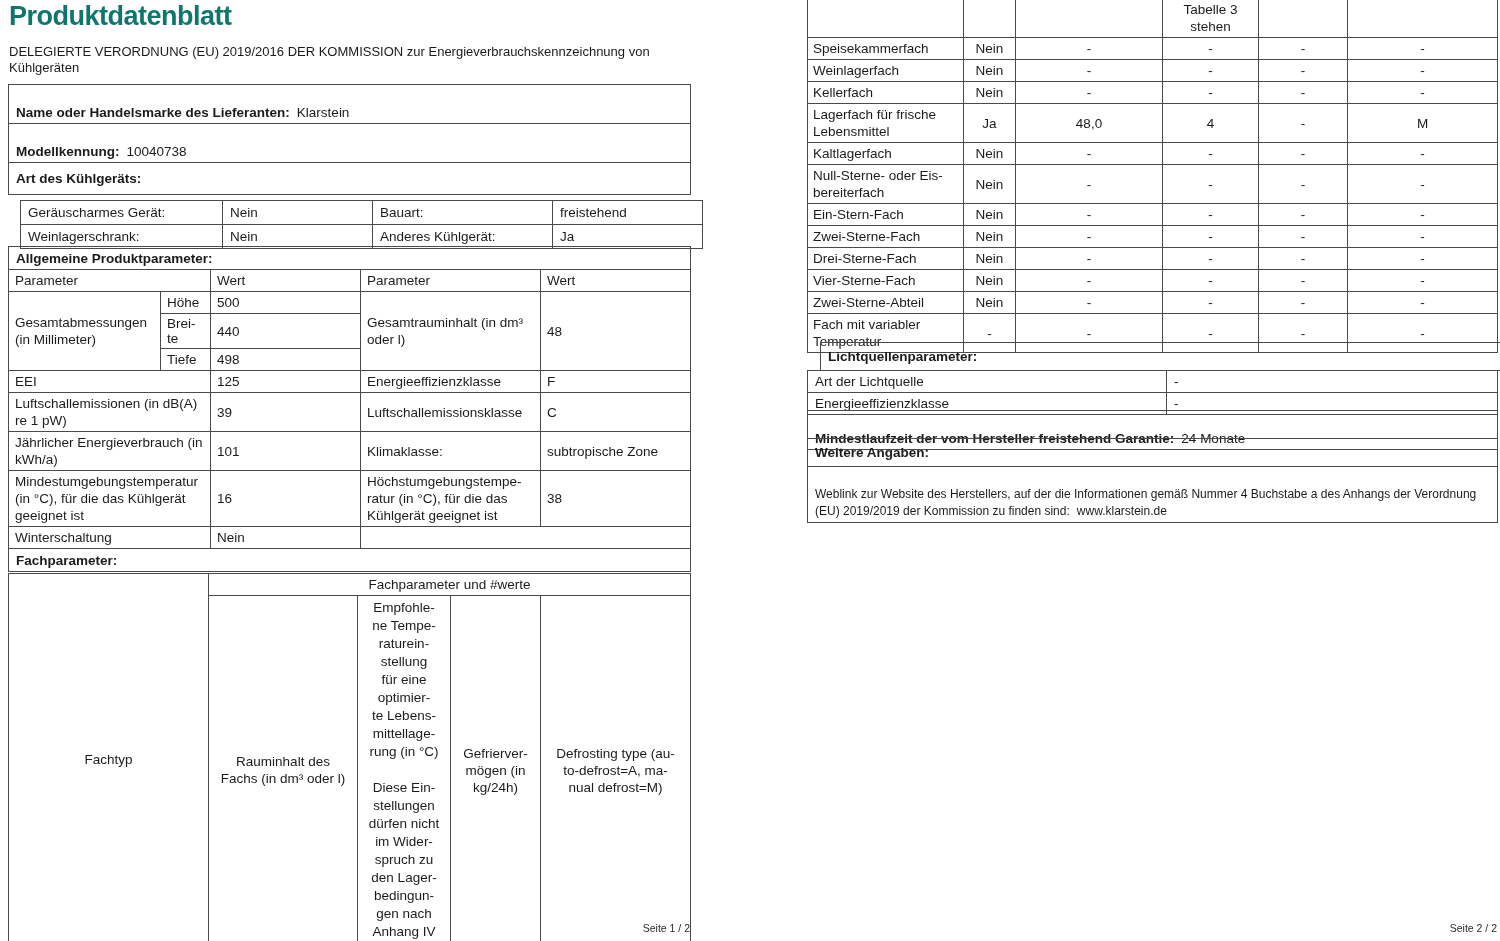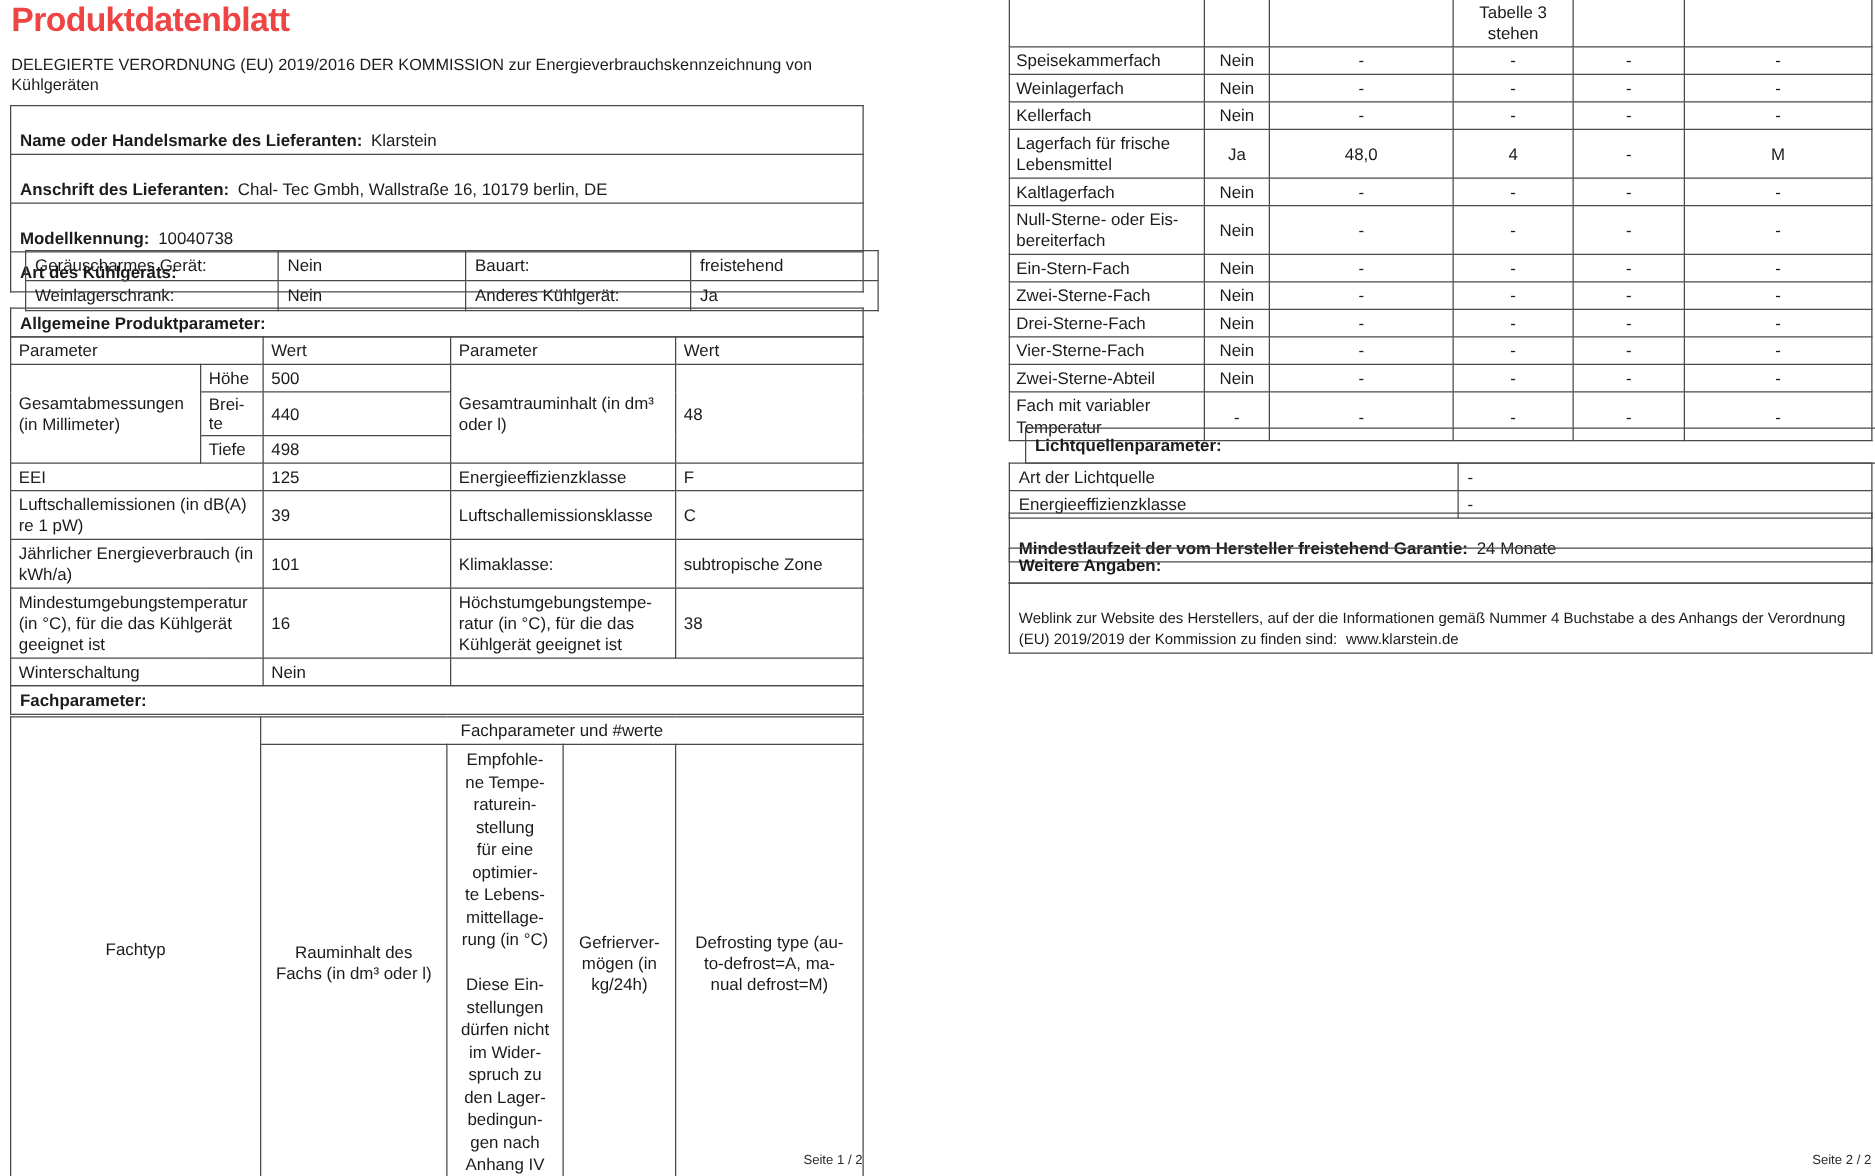--- a/index.html
+++ b/index.html
@@ -8,21 +8,21 @@
     background:#ffffff;color:#1b1b1b;
     font-family:"Liberation Sans",sans-serif;
   }
   .page{position:absolute;top:0;height:941px;}
   #page1{left:8px;width:682px;}
   #page2{left:807px;width:690px;}
 
   h1.title{
     position:absolute;top:1px;left:1px;margin:0;
     font-size:27px;font-weight:bold;letter-spacing:-0.5px;
-    color:#ef4444;white-space:nowrap;
+    color:#0f766e;white-space:nowrap;
   }
   .reg{
     position:absolute;top:44px;left:1px;margin:0;width:678px;
     font-size:13px;line-height:15.5px;white-space:pre-line;
   }
 
   table{
     position:absolute;left:0;border-collapse:collapse;table-layout:fixed;
   }
   td{
@@ -70,25 +70,20 @@
 Kühlgeräten</p>
 
     <table id="t1" style="top:84px;width:682px;">
       <colgroup>
           <col style="width:682px">
         </colgroup>
       <tbody>
         <tr>
           <td>
             <span class="b">Name oder Handelsmarke des Lieferanten:</span><span class="v">Klarstein</span>
-          </td>
-        </tr>
-        <tr>
-          <td>
-            <span class="b">Anschrift des Lieferanten:</span><span class="v">Chal- Tec Gmbh, Wallstraße 16, 10179 berlin, DE</span>
           </td>
         </tr>
         <tr>
           <td>
             <span class="b">Modellkennung:</span><span class="v">10040738</span>
           </td>
         </tr>
         <tr>
           <td class="b">Art des Kühlgeräts:</td>
         </tr>

